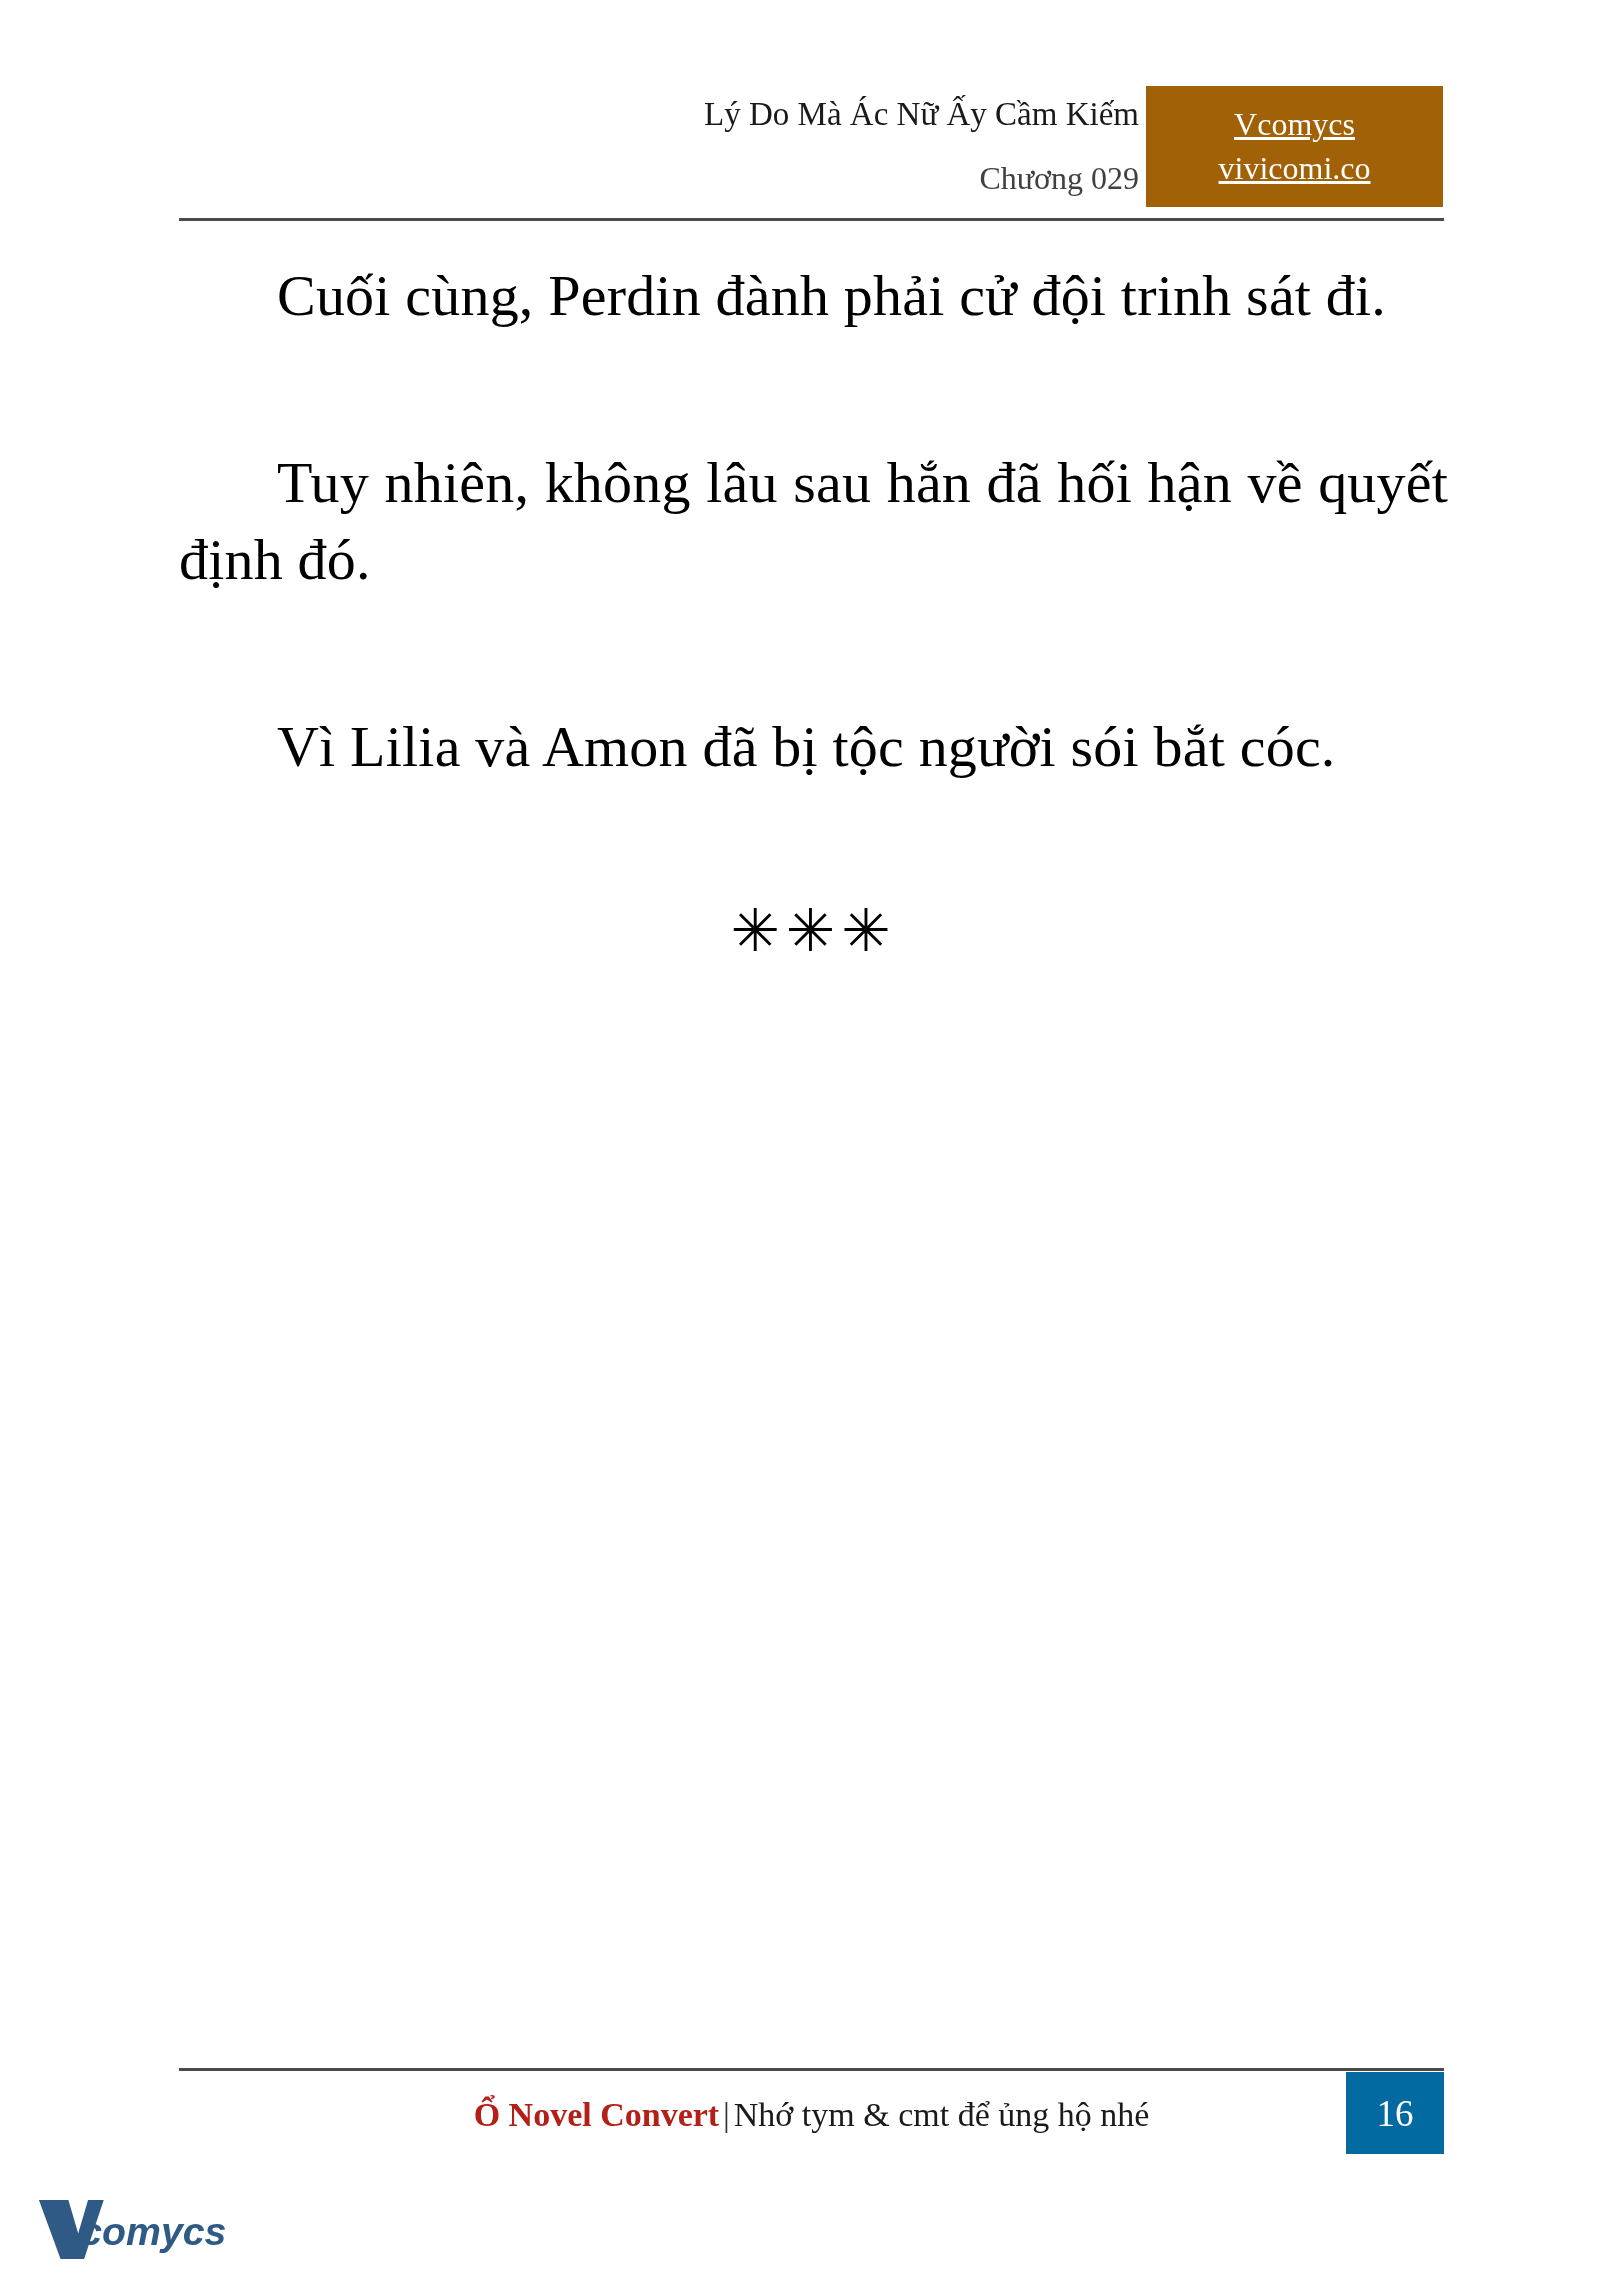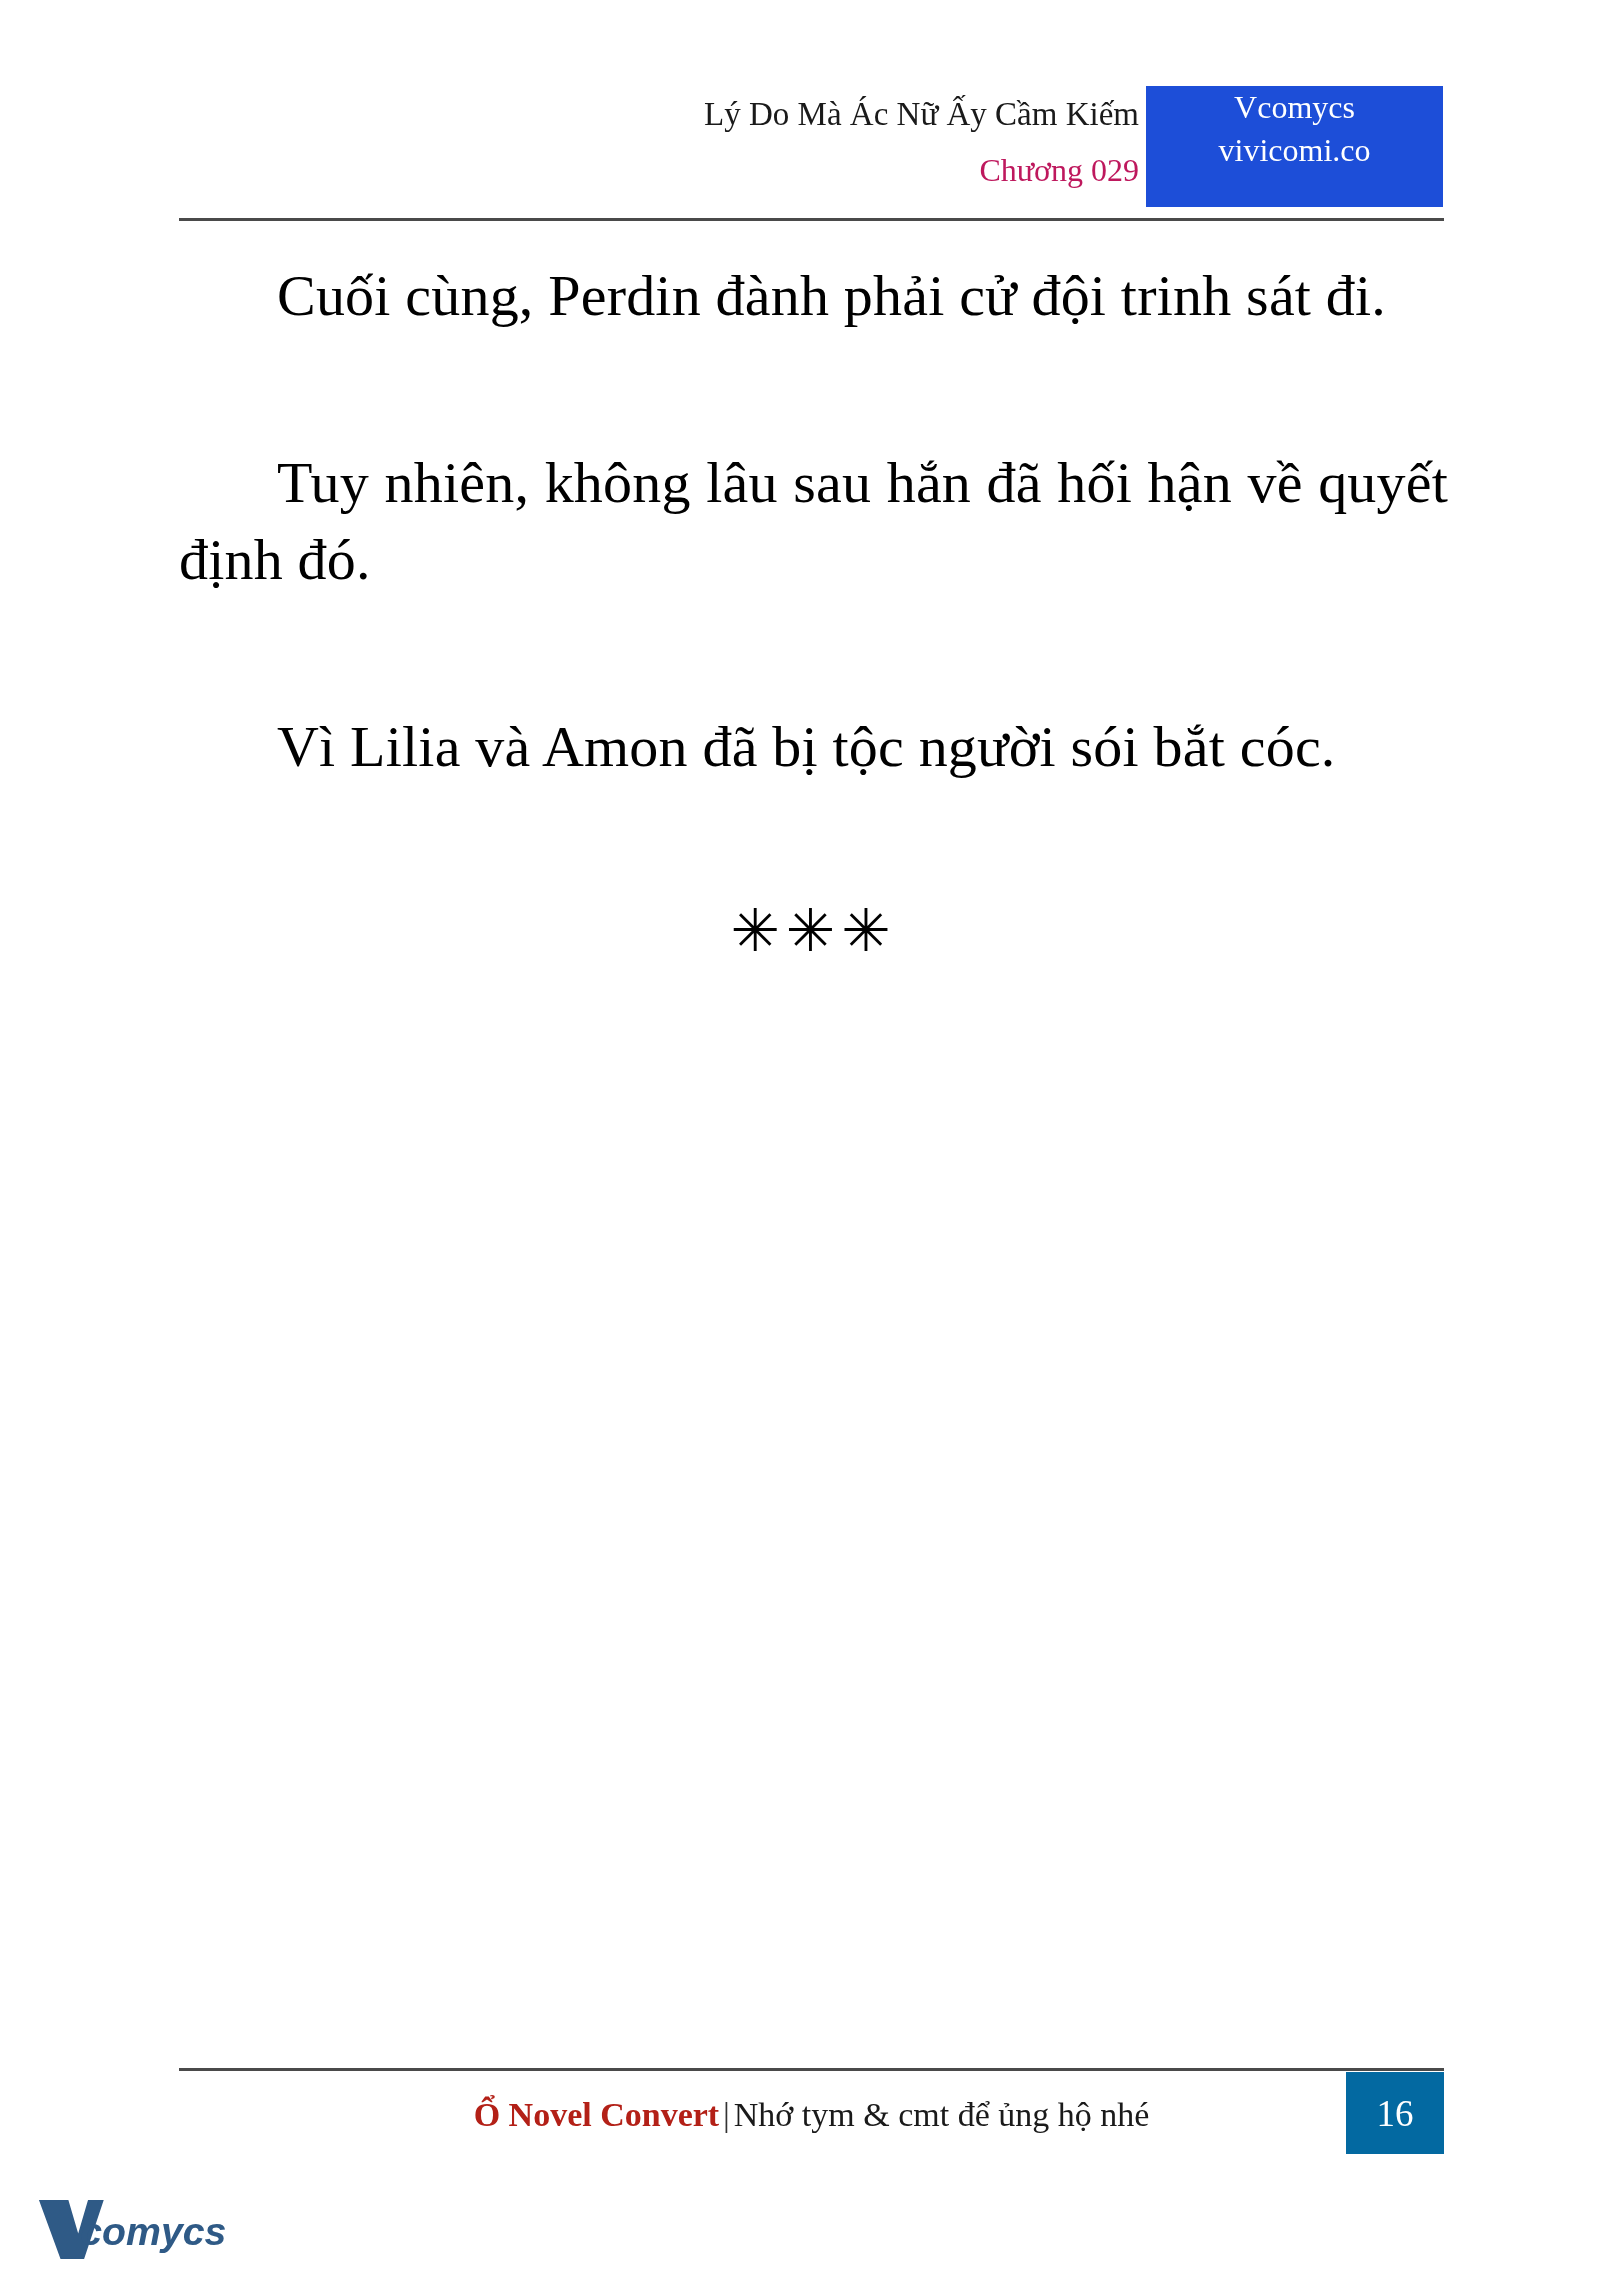--- a/index.html
+++ b/index.html
@@ -42,37 +42,38 @@
   }
   .header-title-line {
     font-family: "Liberation Serif", serif;
     font-size: 33px;
     color: #1a1a1a;
     white-space: nowrap;
   }
   .header-chapter-line {
     font-family: "Liberation Serif", serif;
     font-size: 32px;
-    color: #be185d;
+    color: #404040;
     white-space: nowrap;
-    margin-top: 15px;
+    margin-top: 23px;
   }
   .header-badge {
     position: absolute;
     right: 0;
     top: -6.9px;
     width: 297px;
     height: 121px;
-    background: #1d4ed8;
+    background: #a16207;
     color: #ffffff;
     display: flex;
     flex-direction: column;
     align-items: center;
-    justify-content: flex-start;
+    justify-content: center;
     line-height: 1.35;
+    text-decoration: underline;
   }
   .header-badge .brand {
     font-size: 32px;
     font-family: "Liberation Serif", serif;
   }
   .header-badge .site {
     font-size: 32px;
     font-family: "Liberation Serif", serif;
   }
   .header-rule {

